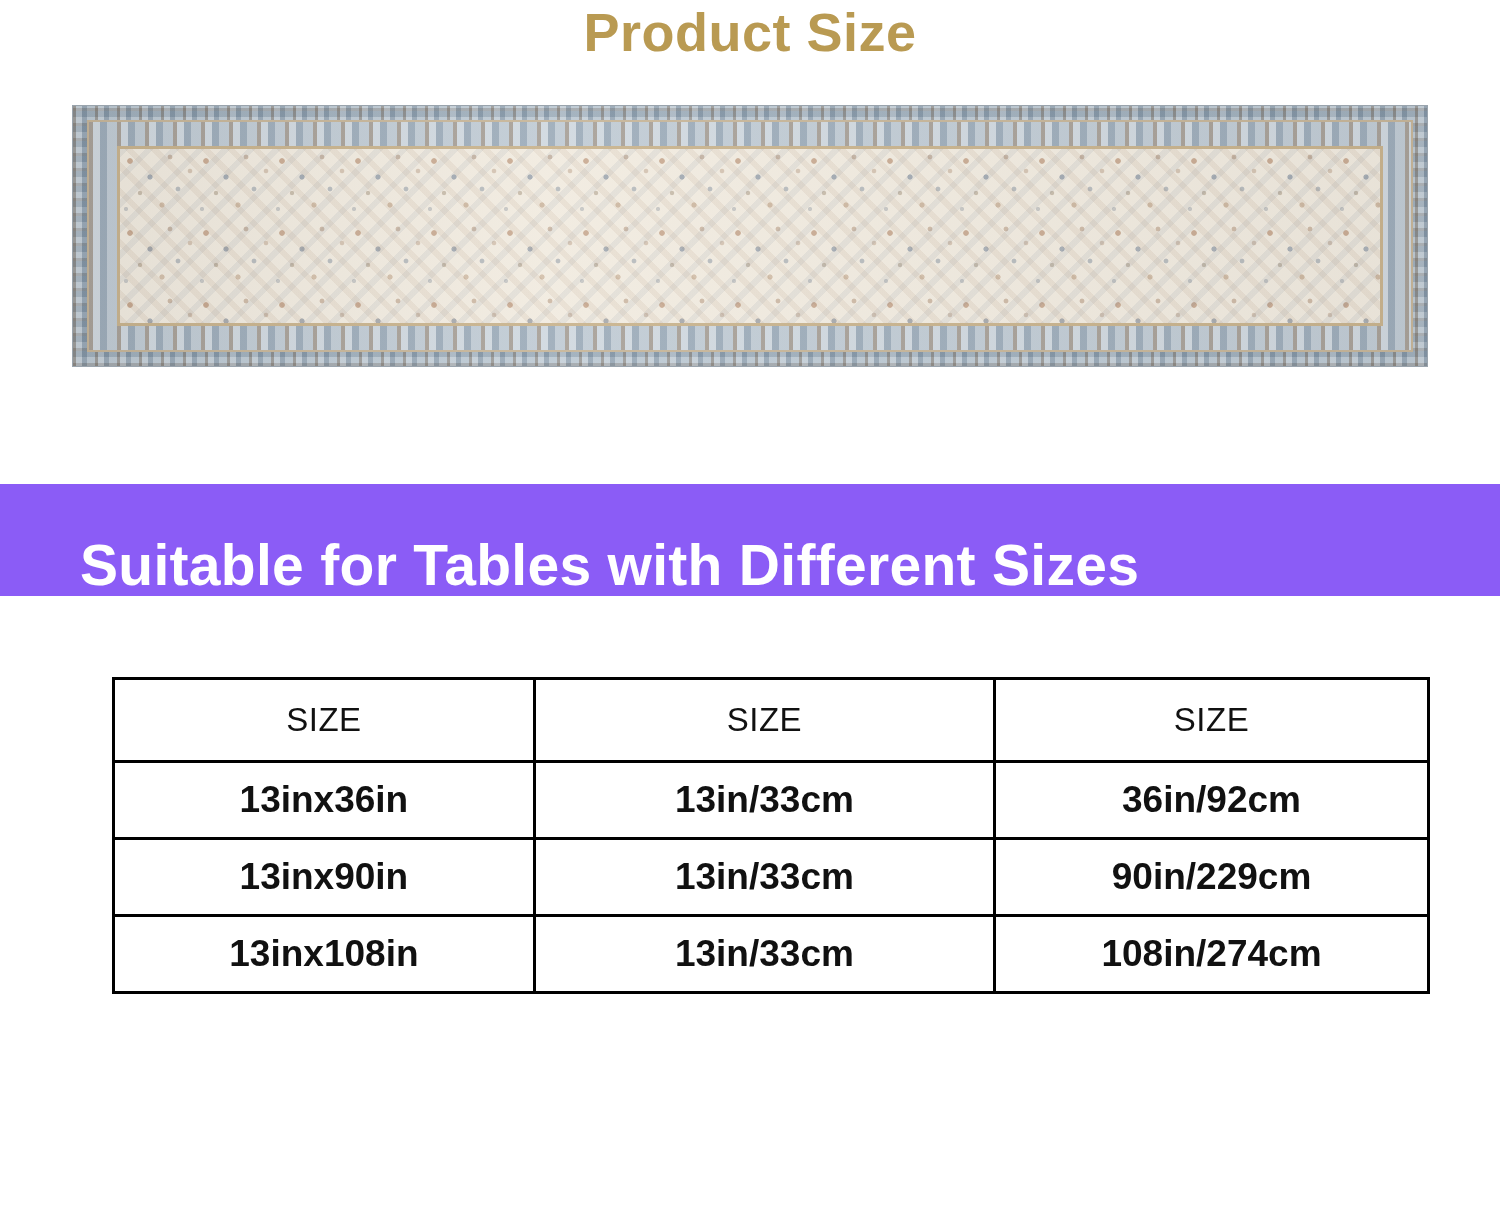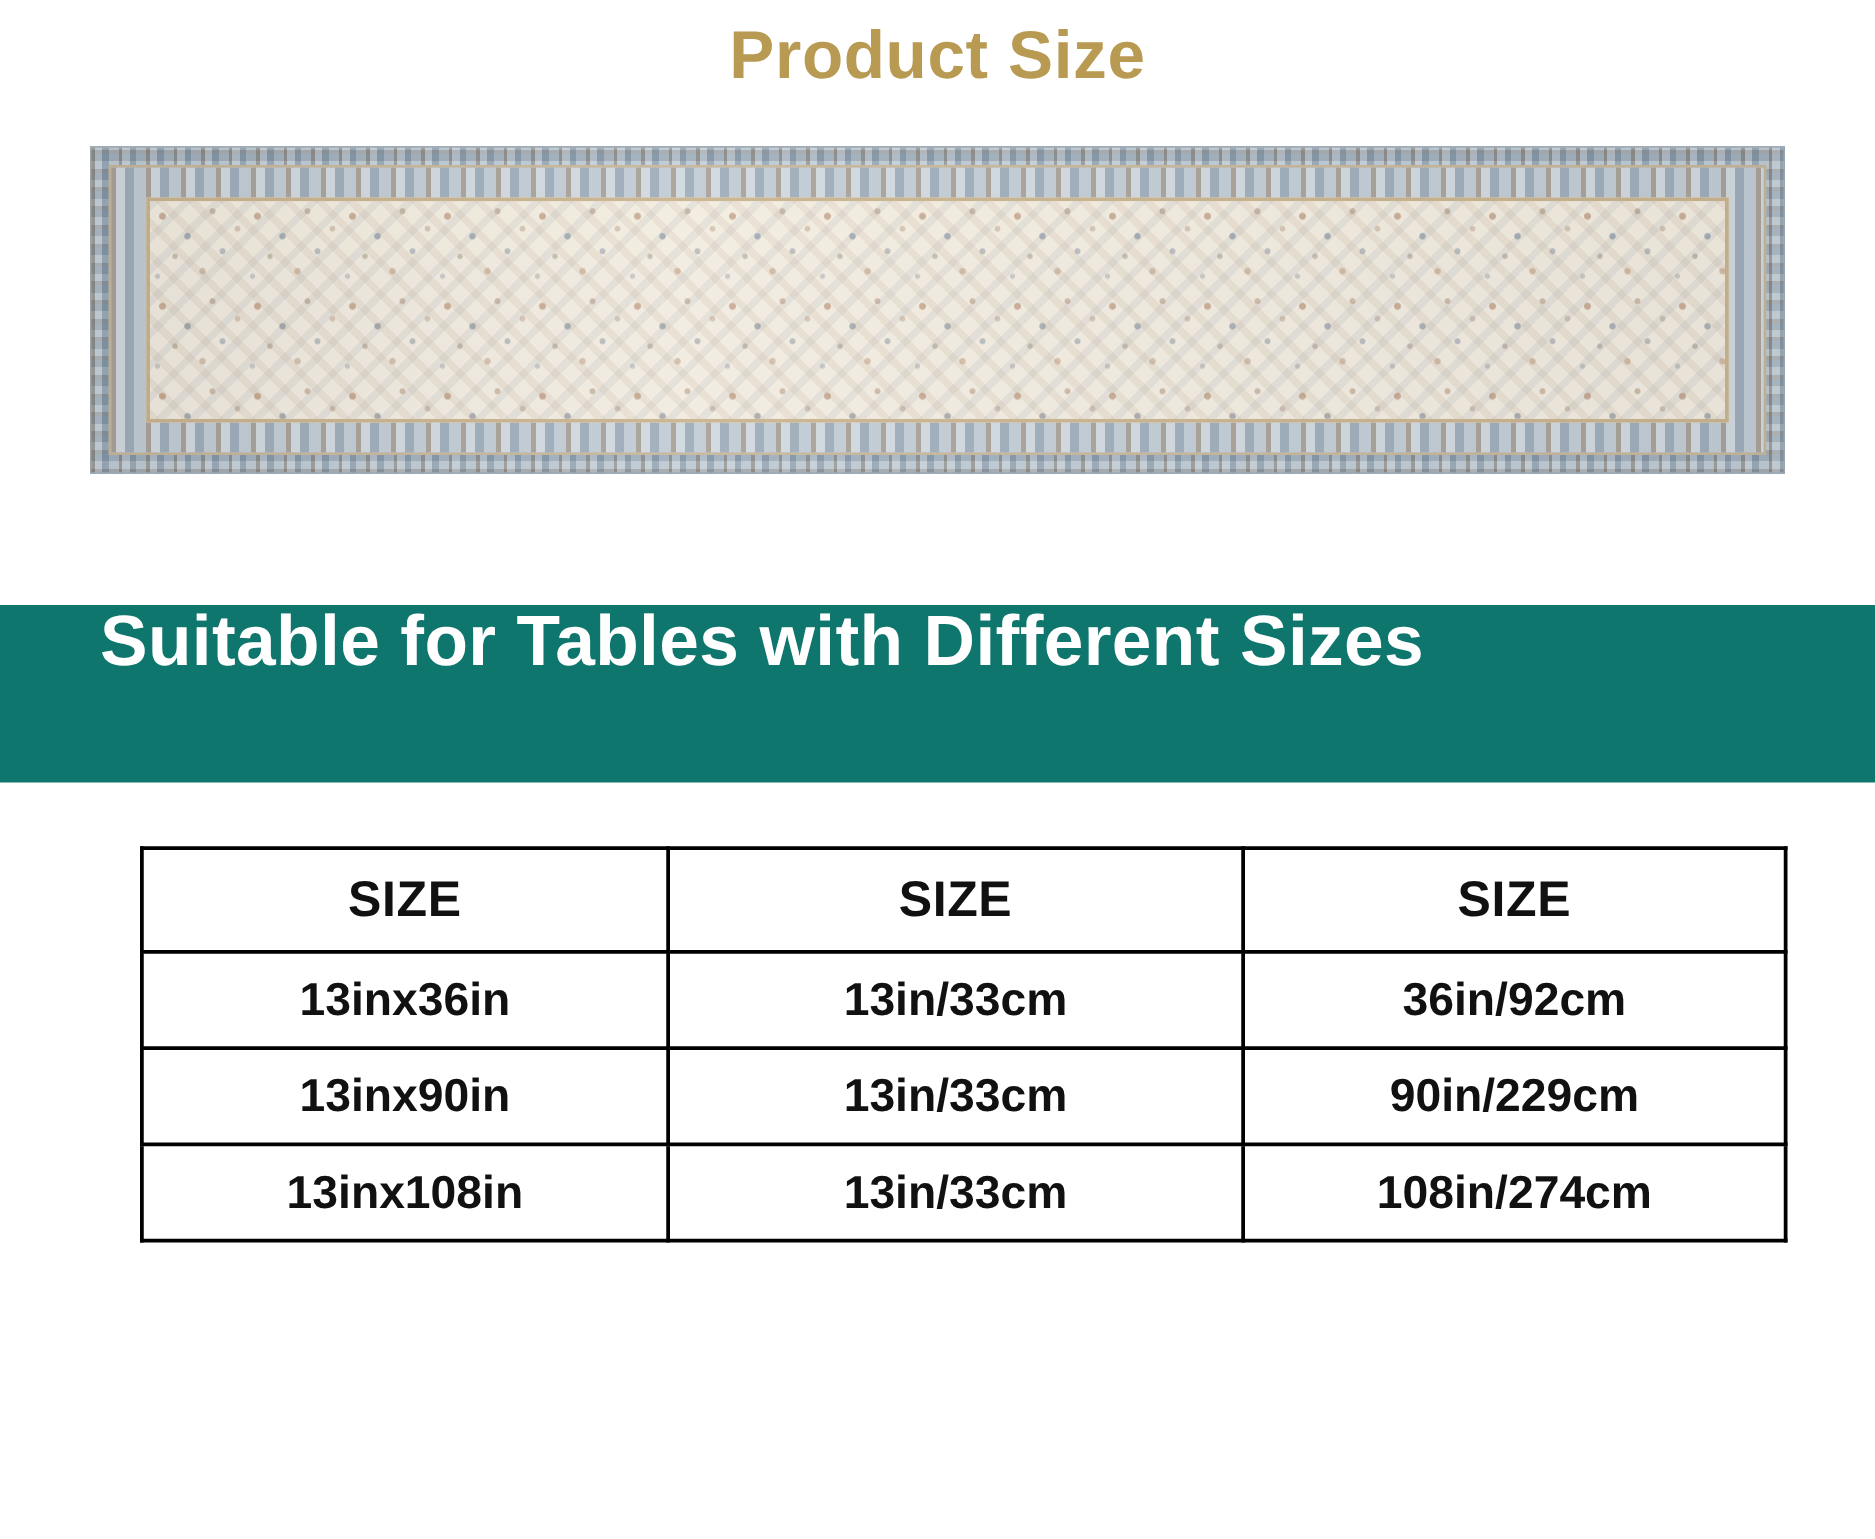--- a/index.html
+++ b/index.html
@@ -15,21 +15,21 @@
     position: relative;
   }
 
   
   .product-title {
     text-align: center;
     font-size: 54px;
     font-weight: bold;
     color: #b99a52;
     letter-spacing: 0.5px;
-    padding-top: 16px;
+    padding-top: 4px;
     line-height: 1.05;
   }
 
   
   .rug-wrap {
     margin: 44px 72px 0 72px;
     height: 262px;
     position: relative;
   }
   .rug {
@@ -109,24 +109,24 @@
     background: linear-gradient(90deg, rgba(0,0,0,0.05), rgba(255,255,255,0.05) 35%, rgba(0,0,0,0.04));
     pointer-events: none;
   }
 
   
   .banner {
     position: absolute;
     left: 0;
     right: 0;
     top: 484px;
-    height: 142px;
-    background: #0f766e;
+    height: 112px;
+    background: #8b5cf6;
     display: flex;
-    align-items: flex-start;
+    align-items: flex-end;
     padding-left: 80px;
     box-sizing: border-box;
   }
   .banner-text {
     color: #ffffff;
     font-size: 57px;
     font-weight: bold;
     letter-spacing: 0.3px;
     line-height: 1.05;
   }
@@ -147,22 +147,22 @@
   table.size-table td {
     border: 3px solid #000000;
     text-align: center;
     color: #111111;
     font-size: 37px;
     height: 74px;
     padding: 0 6px;
     font-weight: bold;
   }
   table.size-table th {
-    font-weight: bold;
-    font-size: 40px;
+    font-weight: normal;
+    font-size: 33px;
     height: 80px;
     letter-spacing: 0.5px;
   }
   table.size-table col.c1 { width: 32%; }
   table.size-table col.c2 { width: 35%; }
   table.size-table col.c3 { width: 33%; }
 </style>
 </head>
 <body>
 

